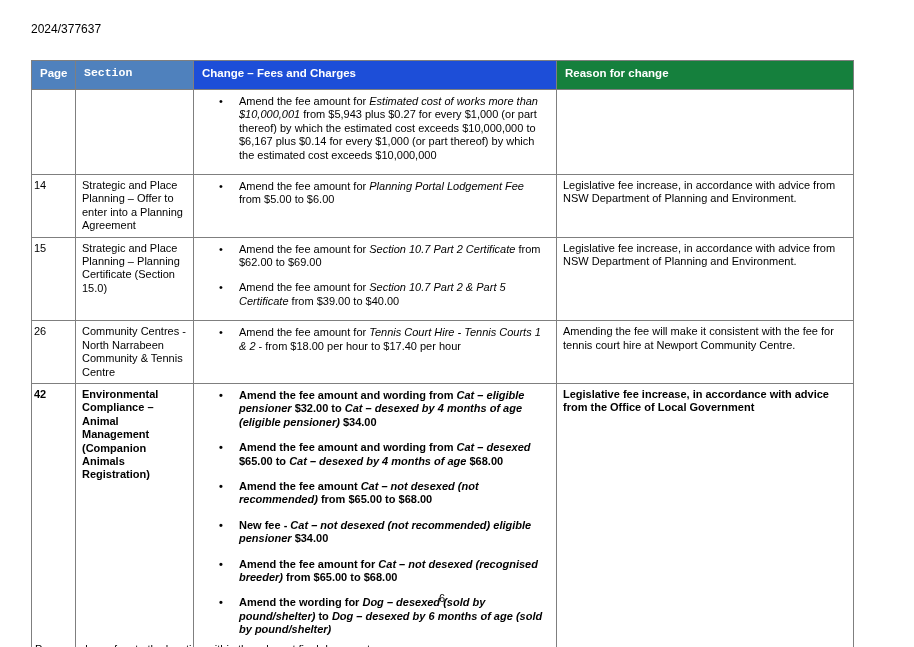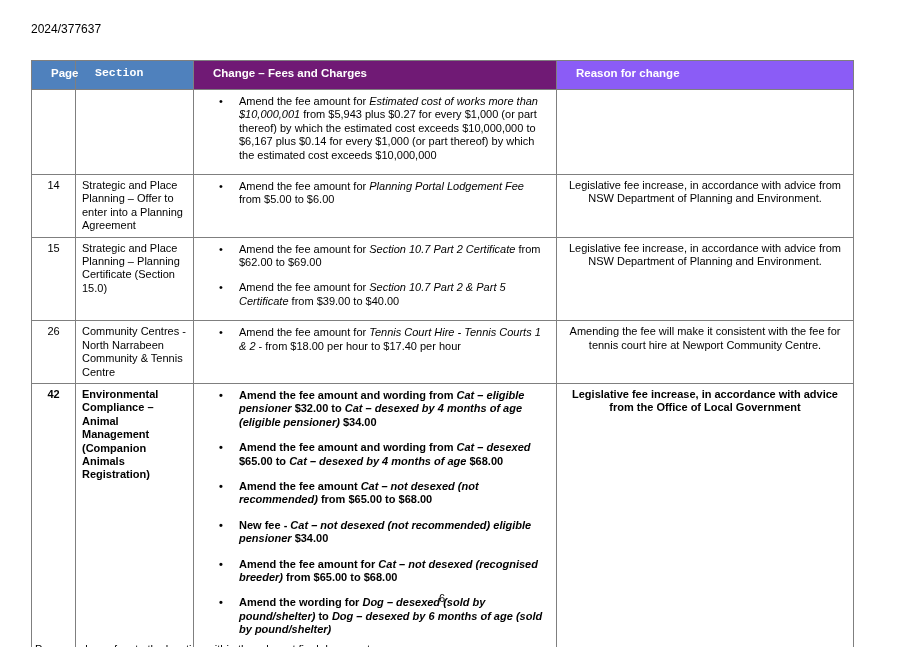--- a/index.html
+++ b/index.html
@@ -30,28 +30,28 @@
     vertical-align: top;
     font-size: 11px;
     line-height: 1.22;
   }
   table.fees th {
     background: #4f81bd;
     color: #ffffff;
     font-weight: bold;
     font-size: 11.5px;
     text-align: left;
-    padding: 5px 19px;
+    padding: 5px 8px;
     height: 29px;
   }
   table.fees th.col-page { text-align: center; }
-  td.page-cell { text-align: center; padding: 4px 2px; margin-top: 32px; }
+  td.page-cell { padding: 4px 2px; margin-top: 32px; }
   td.section-cell { padding: 4px 6px; }
   td.change-cell { padding: 5px 4px 0 0; }
-  td.reason-cell { padding: 4px 6px; text-align: center; }
+  td.reason-cell { padding: 4px 6px; }
   .bullet {
     display: flex;
     margin: 0 6px 12px 25px;
   }
   .bullet .dot {
     width: 20px;
     flex-shrink: 0;
   }
   .bullet .txt { flex: 1; }
   .footer-pagenum {
@@ -79,22 +79,22 @@
   <colgroup>
     <col style="width:44px">
     <col style="width:118px">
     <col style="width:363px">
     <col style="width:297px">
   </colgroup>
   <thead>
     <tr>
       <th class="col-page" style="background: rgb(79, 129, 189); color: rgb(255, 255, 255);">Page</th>
       <th style="background: rgb(79, 129, 189); color: rgb(255, 255, 255); font-family: Liberation Mono, monospace;">Section</th>
-      <th style="background: #701a75; color: rgb(255, 255, 255);">Change – Fees and Charges</th>
-      <th style="background: #8b5cf6; color: rgb(255, 255, 255);">Reason for change</th>
+      <th style="background: #1d4ed8; color: rgb(255, 255, 255);">Change – Fees and Charges</th>
+      <th style="background: #15803d; color: rgb(255, 255, 255);">Reason for change</th>
     </tr>
   </thead>
   <tbody>
       <tr style="height: 75px;">
         <td class="page-cell"></td>
         <td class="section-cell"></td>
         <td class="change-cell">
           <div class="bullet">
             <span class="dot">•</span>
             <span class="txt"><span>Amend the fee amount for </span><i>Estimated cost of works more than $10,000,001</i><span> from $5,943 plus $0.27 for every $1,000 (or part thereof) by which the estimated cost exceeds $10,000,000 to $6,167 plus $0.14 for every $1,000 (or part thereof) by which the estimated cost exceeds $10,000,000</span></span>

